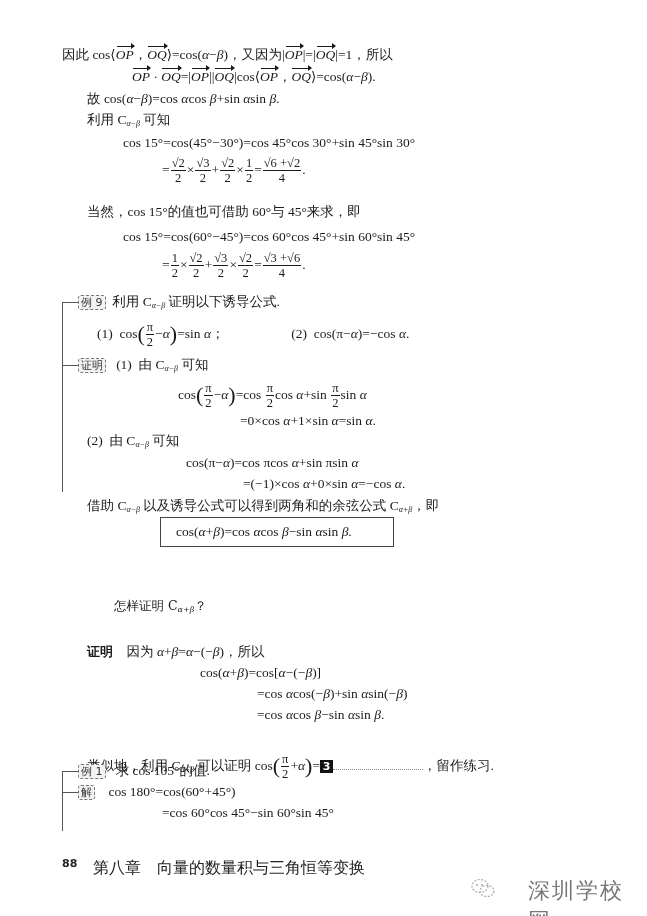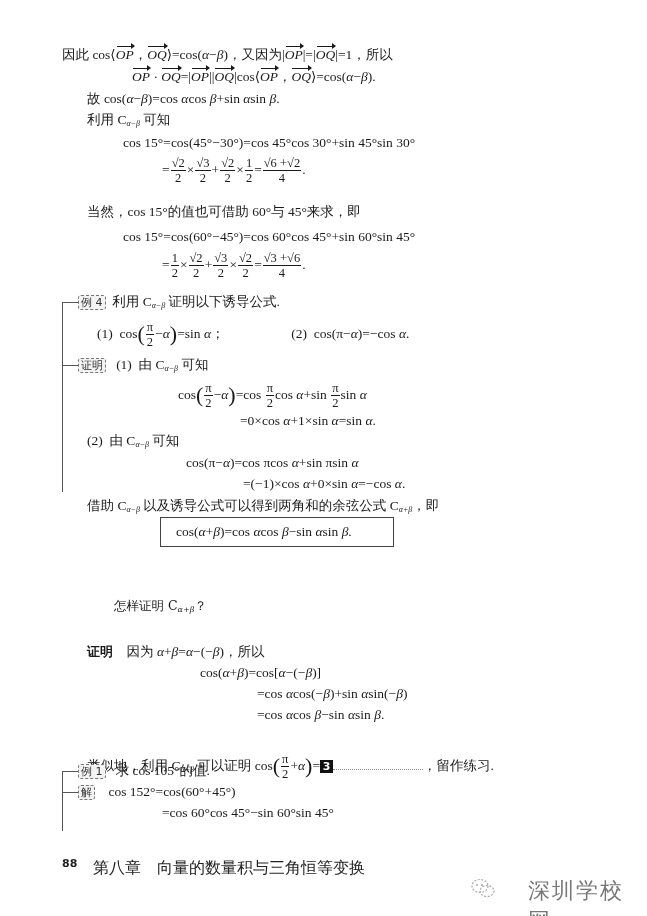--- a/index.html
+++ b/index.html
@@ -93,21 +93,21 @@
       <span class="num">√3 +√6</span>
       <span class="den">4</span>
     </span>.
 </div>
 
 <div class="vline" style="left:62px; top:302px; height:190px;"></div>
 <div class="hline" style="left:62px; top:302px; width:16px;"></div>
 <div class="hline" style="left:62px; top:365px; width:16px;"></div>
 
 <div class="line" style="left:78px; top:293px;">
-  <span class="tag">例 4</span>
+  <span class="tag">例 9</span>
   <span>&nbsp;利用 C<sub>α−β</sub> 证明以下诱导公式.</span>
 </div>
 <div class="line" style="left:97px; top:320px; line-height:28px;">
   (1)&nbsp; cos<span class="big">(</span><span class="frac">
       <span class="num">π</span>
       <span class="den">2</span>
     </span>−<span class="i">α</span><span class="big">)</span>=sin <span class="i">α</span>；
   <span style="display:inline-block; width:60px;"></span>
   (2)&nbsp; cos(π−<span class="i">α</span>)=−cos <span class="i">α</span>.
 </div>
@@ -177,21 +177,21 @@
 <div class="vline" style="left:62px; top:771px; height:60px;"></div>
 <div class="hline" style="left:62px; top:771px; width:16px;"></div>
 <div class="hline" style="left:62px; top:792px; width:16px;"></div>
 
 <div class="line" style="left:78px; top:762px;">
   <span class="tag">例 1</span>
   <span>&nbsp; 求 cos 105°的值.</span>
 </div>
 <div class="line" style="left:78px; top:783px;">
   <span class="tag">解</span>
-  <span>&nbsp;&nbsp; </span><span>cos 152°=cos(60°+45°)</span>
+  <span>&nbsp;&nbsp; </span><span>cos 180°=cos(60°+45°)</span>
 </div>
 <div class="line" style="left:162px; top:804px;">
   <span>=cos 60°cos 45°−sin 60°sin 45°</span>
 </div>
 
 <div class="footer" style="left:62px; top:857px; font-weight:bold;">88</div>
 <div class="footer" style="left:93px; top:858px; font-size:16px;font-family:Liberation Serif, serif;">第八章　向量的数量积与三角恒等变换</div>
 
 <div style="position:absolute; left:470px; top:877px; width:26px; height:22px;">
   <svg width="26" height="22" viewBox="0 0 26 22">

